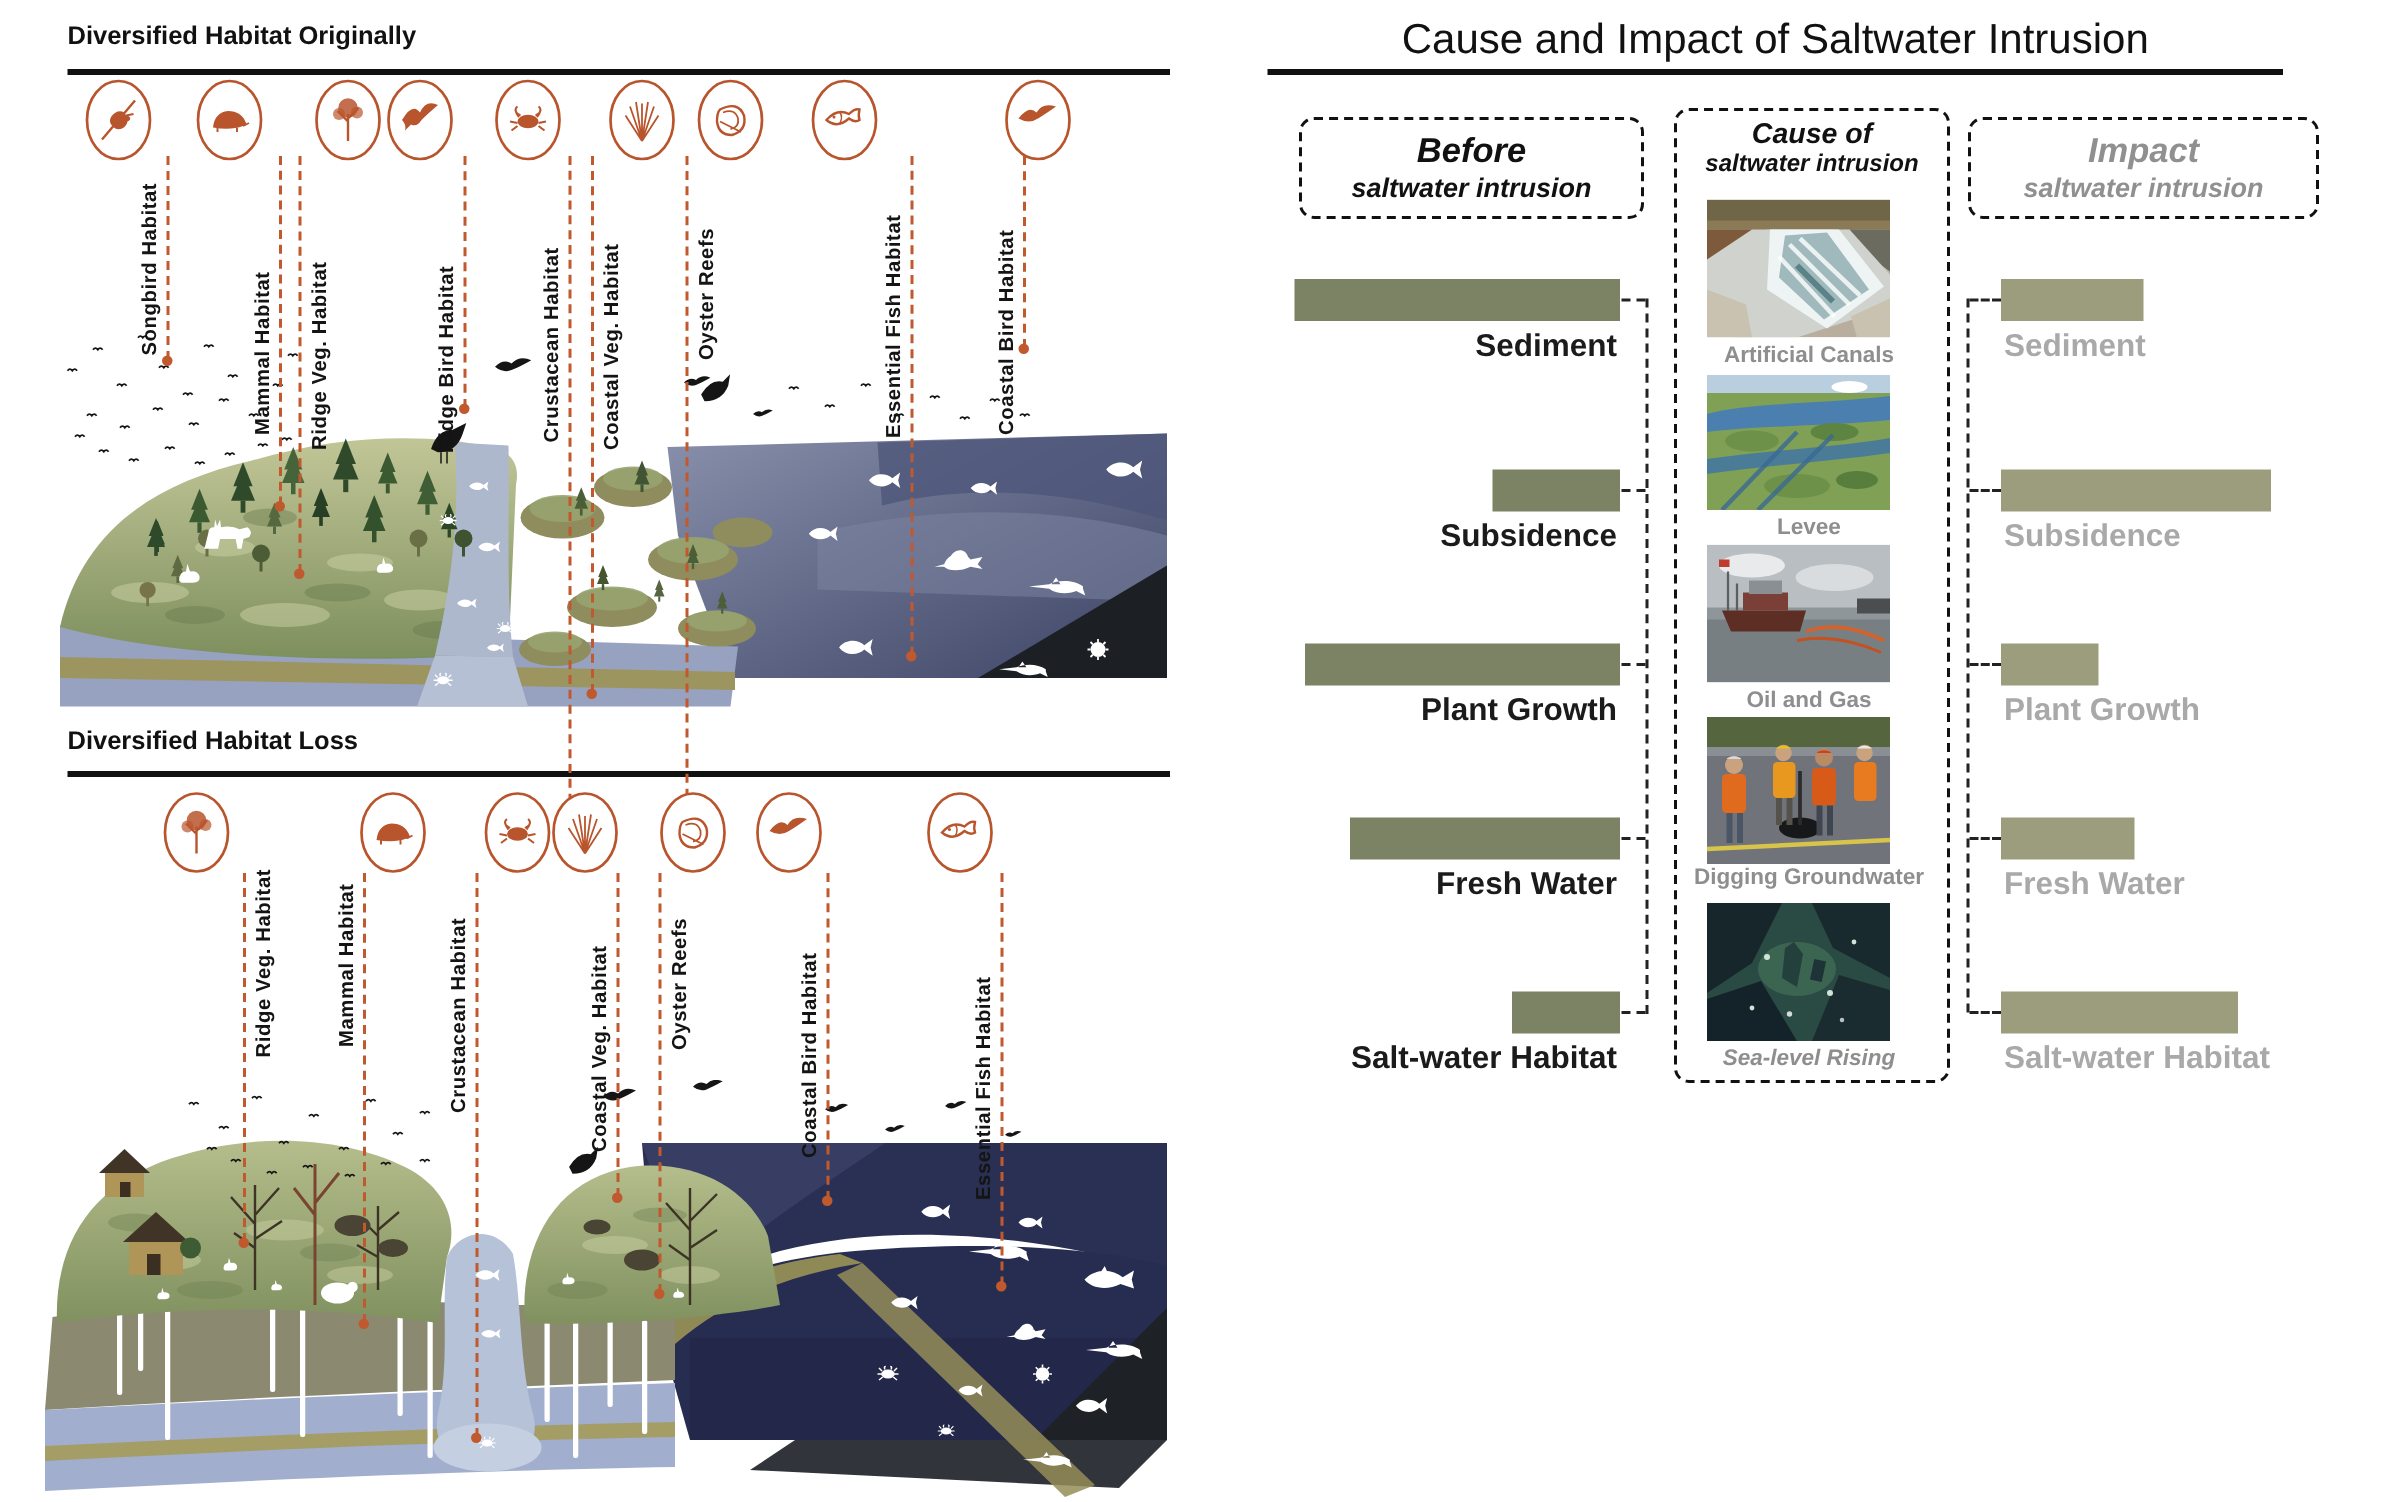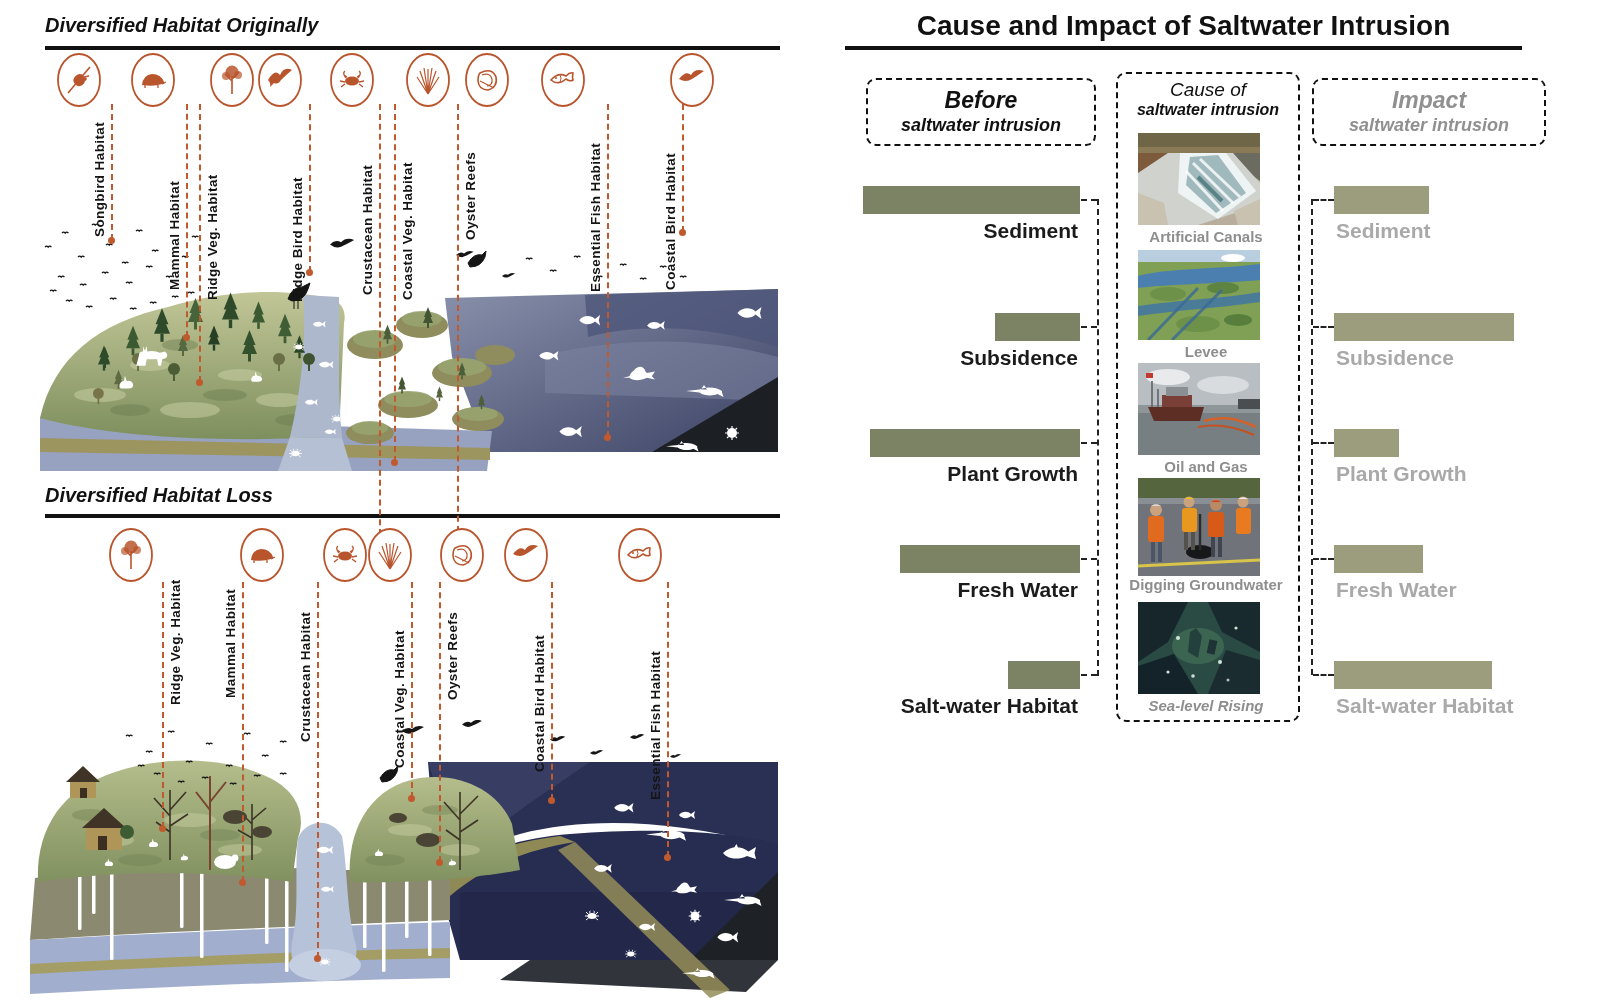--- a/index.html
+++ b/index.html
@@ -1,26 +1,26 @@
 <!DOCTYPE html>
 <html><head>
 <meta charset="utf-8">
 <style>
   html,body{margin:0;padding:0;background:#fff;}
   #app{position:relative;width:1600px;height:1001px;background:#fff;overflow:hidden;
        font-family:"Liberation Sans","DejaVu Sans",sans-serif;}
   .abs{position:absolute;}
-  .panel-title{position:absolute;font-size:20px;font-weight:bold;font-style:italic;color:#111;white-space:nowrap;}
+  .panel-title{position:absolute;font-size:17px;font-weight:bold;color:#111;white-space:nowrap;}
   .rule{position:absolute;background:#111;height:3.5px;}
-  .main-title{position:absolute;font-size:28px;font-weight:bold;color:#111;text-align:center;white-space:nowrap;}
+  .main-title{position:absolute;font-size:28px;font-weight:normal;color:#111;text-align:center;white-space:nowrap;}
   .hdr-box{position:absolute;border:2.5px dashed #111;border-radius:10px;text-align:center;background:#fff;}
   .hdr-line1{font-size:23px;font-weight:bold;font-style:italic;margin-top:7px;}
   .hdr-line2{font-size:18px;font-weight:bold;font-style:italic;margin-top:1px;}
   .cause-box{position:absolute;border:2.5px dashed #111;border-radius:10px;background:#fff;}
-  .cause-h1{font-size:19px;font-weight:normal;font-style:italic;color:#111;text-align:center;margin-top:5px;}
+  .cause-h1{font-size:19px;font-weight:bold;font-style:italic;color:#111;text-align:center;margin-top:5px;}
   .cause-h2{font-size:16px;font-weight:bold;font-style:italic;color:#111;text-align:center;}
   .vline{position:absolute;border-left:2.5px dashed #222;}
   .stub{position:absolute;border-top:2.5px dashed #222;height:0;}
   .bar{position:absolute;height:28px;}
   .bar-label{position:absolute;font-size:21px;font-weight:bold;white-space:nowrap;}
   .cause-caption{position:absolute;font-size:15px;font-weight:bold;color:#8e8e8e;text-align:center;white-space:nowrap;}
   .photo{position:absolute;overflow:hidden;}
   .hline{position:absolute;border-left:2px dashed #c05a2e;width:0;}
   .hdot{position:absolute;width:7px;height:7px;border-radius:50%;background:#c05a2e;}
   .vlabel{position:absolute;transform:rotate(-90deg);transform-origin:0 0;white-space:nowrap;

